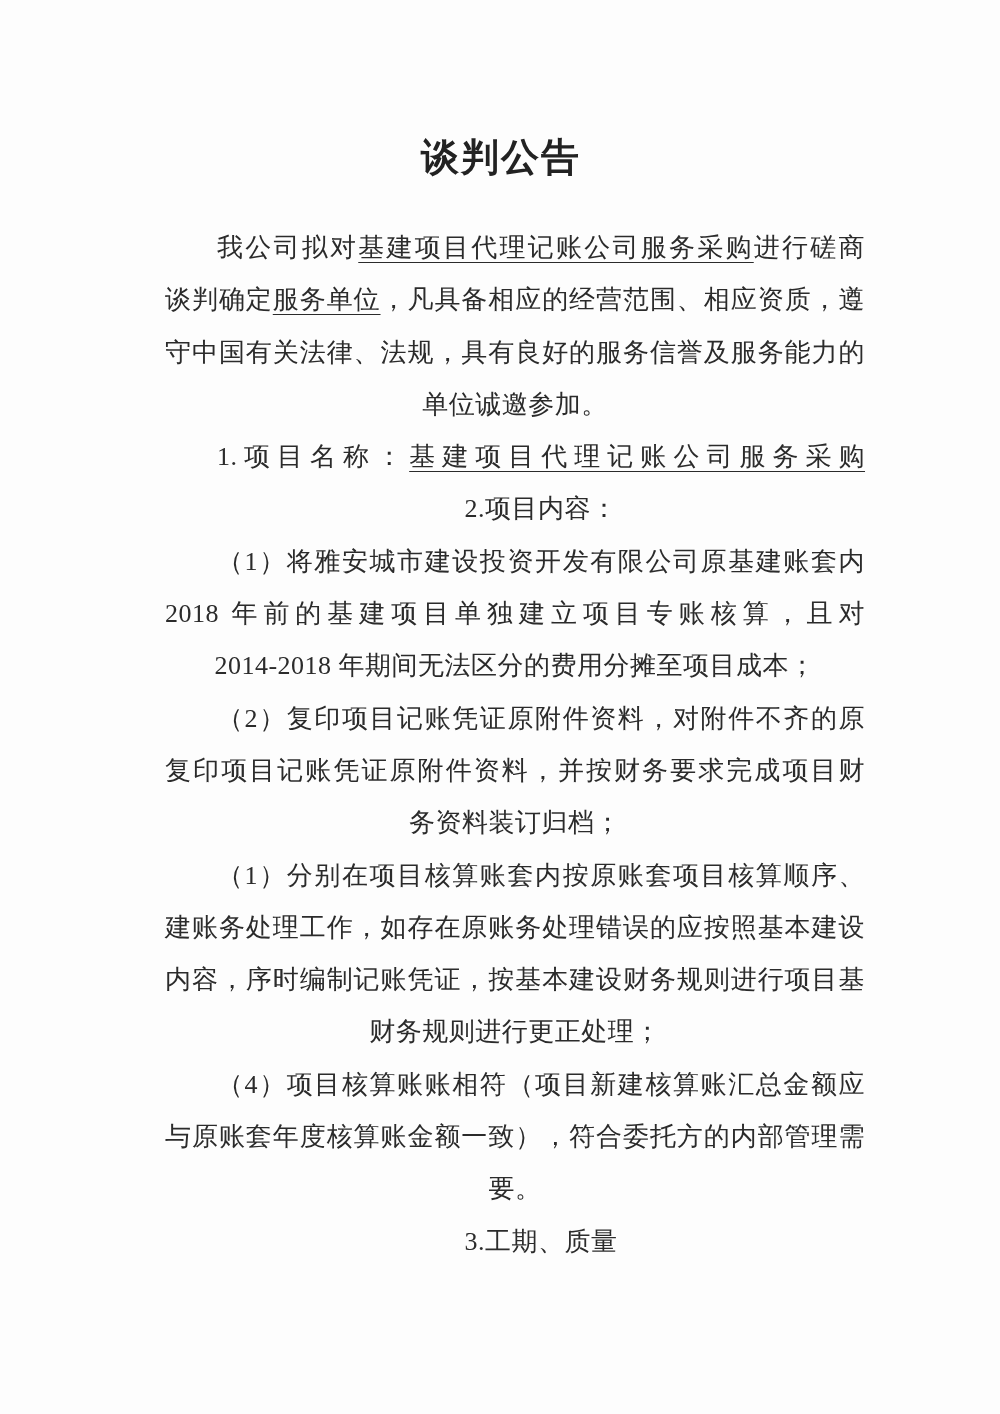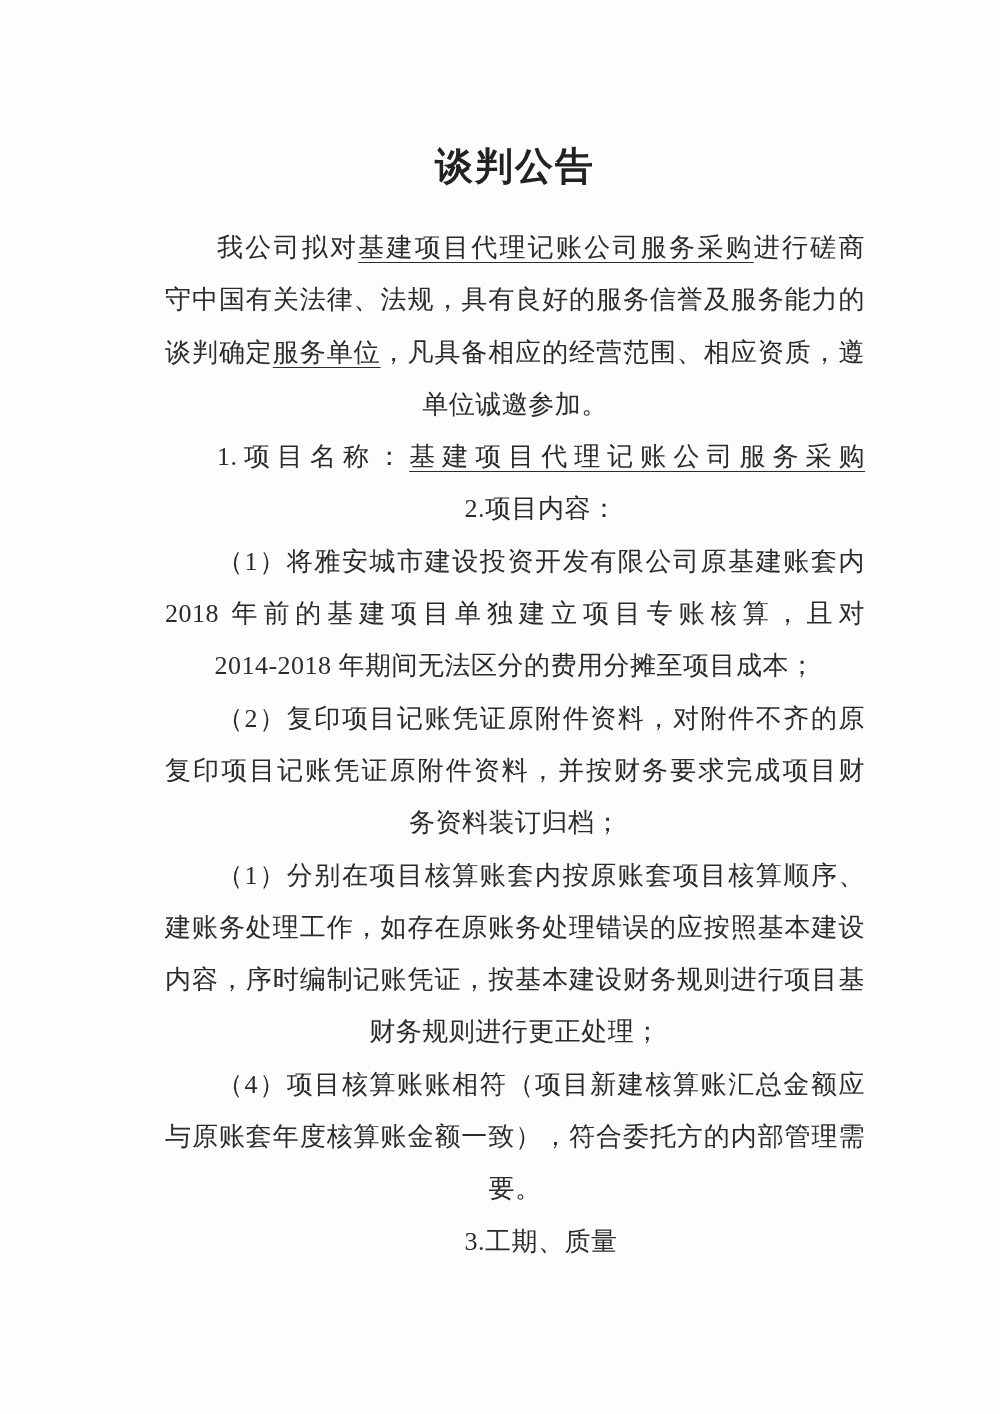--- a/index.html
+++ b/index.html
@@ -12,29 +12,28 @@
     background: #fdfdfd;
     font-family: "Liberation Serif", "DejaVu Serif", serif;
     color: #2b2b2b;
     overflow: hidden;
     margin: 0 auto;
   }
 
   .doc-title {
     position: absolute;
     top: 132px;
-    left: 165px;
+    left: 151px;
     width: 700px;
     text-align: center;
     font-size: 38px;
     font-weight: bold;
     letter-spacing: 2px;
     color: #222222;
     font-family: Liberation Mono, monospace;
-    margin-top: 9px;
   }
 
   .doc-body {
     position: absolute;
     top: 222px;
     left: 165px;
     width: 700px;
     font-size: 26px;
     letter-spacing: 0.5px;
     color: #2b2b2b;
@@ -64,22 +63,22 @@
     text-decoration-thickness: 1px;
   }
 </style>
 </head>
 <body>
 
 <div class="page">
   <h1 class="doc-title">谈判公告</h1>
   <div class="doc-body">
       <div class="line justify indent"><span class="">我公司拟对</span><span class="u">基建项目代理记账公司服务采购</span><span class="">进行磋商</span></div>
+      <div class="line justify"><span class="">谈判确定</span><span class="u">服务单位</span><span class="">，凡具备相应的经营范围、相应资质，遵</span></div>
       <div class="line justify"><span class="">守中国有关法律、法规，具有良好的服务信誉及服务能力的</span></div>
-      <div class="line justify"><span class="">谈判确定</span><span class="u">服务单位</span><span class="">，凡具备相应的经营范围、相应资质，遵</span></div>
       <div class="line"><span class="">单位诚邀参加。</span></div>
       <div class="line justify indent"><span class="">1.项目名称：</span><span class="u">基建项目代理记账公司服务采购</span></div>
       <div class="line indent"><span class="">2.项目内容：</span></div>
       <div class="line justify indent"><span class="">（1）将雅安城市建设投资开发有限公司原基建账套内</span></div>
       <div class="line justify"><span class="">2018 年前的基建项目单独建立项目专账核算，且对</span></div>
       <div class="line"><span class="">2014-2018 年期间无法区分的费用分摊至项目成本；</span></div>
       <div class="line justify indent"><span class="">（2）复印项目记账凭证原附件资料，对附件不齐的原</span></div>
       <div class="line justify"><span class="">复印项目记账凭证原附件资料，并按财务要求完成项目财</span></div>
       <div class="line"><span class="">务资料装订归档；</span></div>
       <div class="line justify indent"><span class="">（1）分别在项目核算账套内按原账套项目核算顺序、</span></div>

